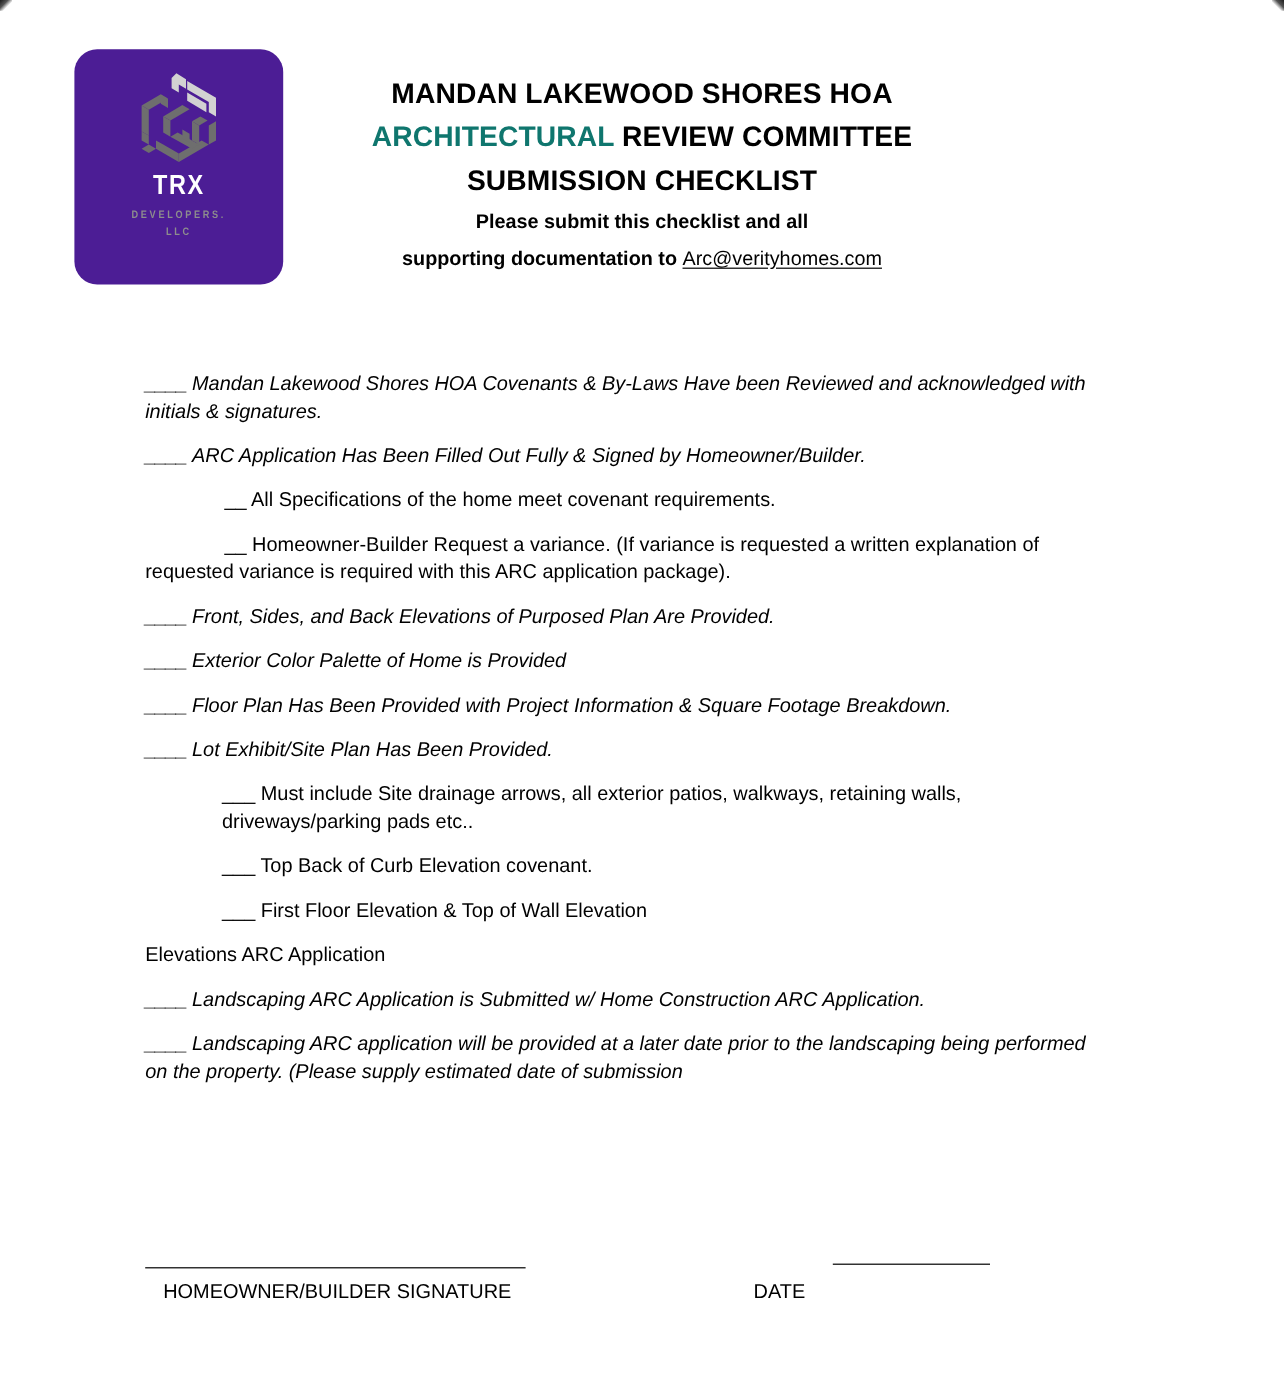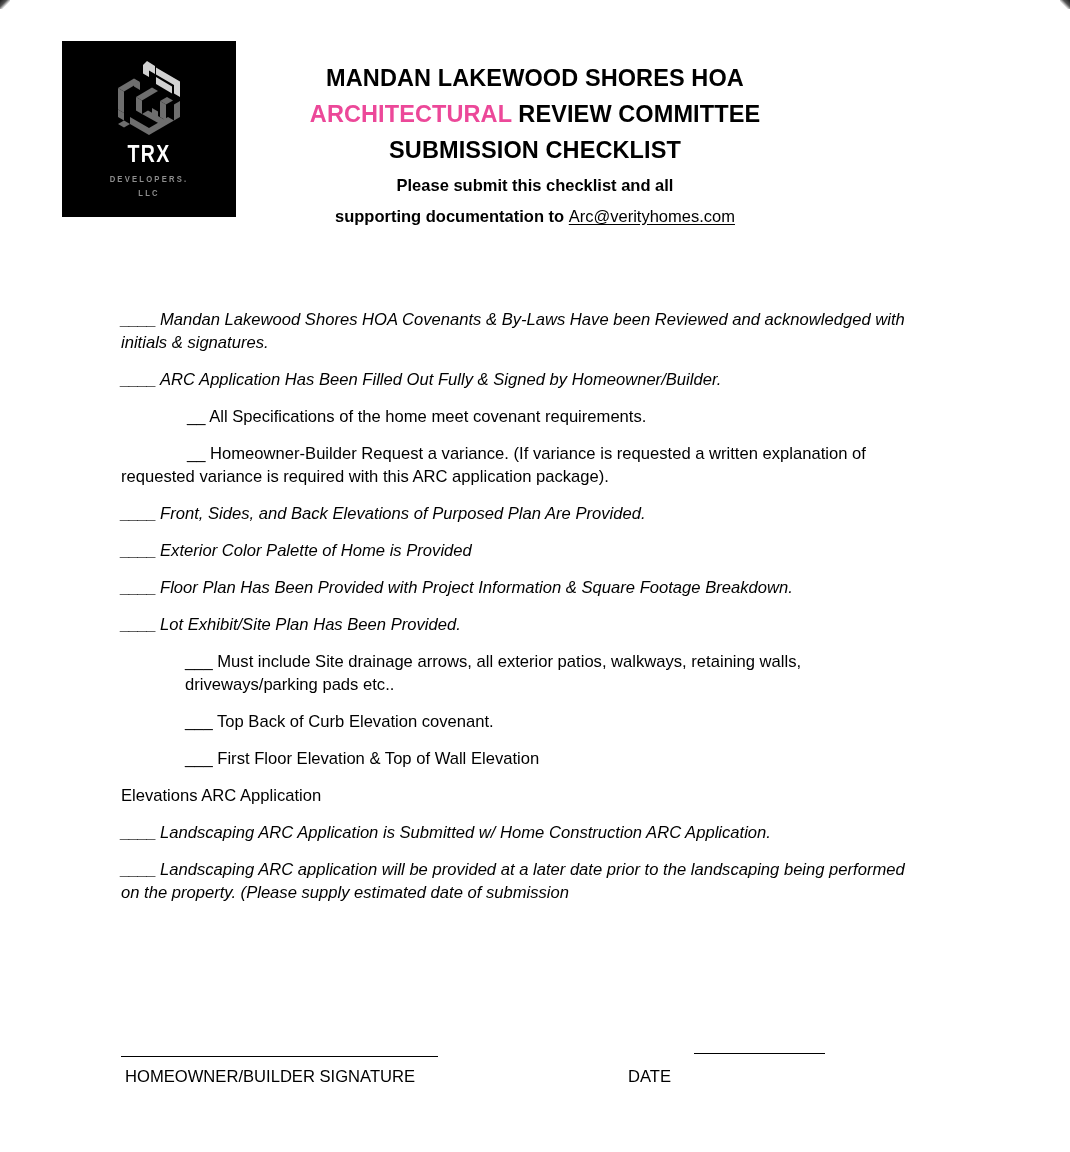--- a/index.html
+++ b/index.html
@@ -36,23 +36,24 @@
     top: 0;
     width: 1070px;
     height: 240px;
   }
 
   .logo-box {
     position: absolute;
     left: 62px;
     top: 41px;
     width: 174px;
-    height: 176px;
-    background: #000000;
+    height: 196px;
+    background: #4c1d95;
     overflow: hidden;
+    border-radius: 19px;
   }
   .logo-mark {
     position: absolute;
     left: 50%;
     top: 16px;
     transform: translateX(-50%);
     width: 92px;
     height: 84px;
   }
   .logo-trx {
@@ -91,21 +92,21 @@
     width: 598px;
     text-align: center;
   }
   .title-line {
     font-weight: bold;
     font-size: 23.5px;
     line-height: 36px;
     letter-spacing: 0.1px;
     white-space: nowrap;
   }
-  .title-line .soft { color: #ec4899; }
+  .title-line .soft { color: #0f766e; }
   .subtitle-line {
     font-weight: bold;
     font-size: 16.5px;
     line-height: 27px;
     margin-top: 4px;
   }
   .email-link {
     font-weight: normal;
     text-decoration: underline;
     color: #000000;
@@ -157,21 +158,21 @@
   }
   .sig-rule {
     position: absolute;
     left: 0;
     top: 16px;
     width: 317px;
     border-bottom: 1.6px solid #000000;
   }
   .sig-label {
     position: absolute;
-    left: 4px;
+    left: 15px;
     top: 27px;
     white-space: nowrap;
     text-align: center;
   }
   .date-label {
     position: absolute;
     left: 507px;
     top: 27px;
     white-space: nowrap;
   }

